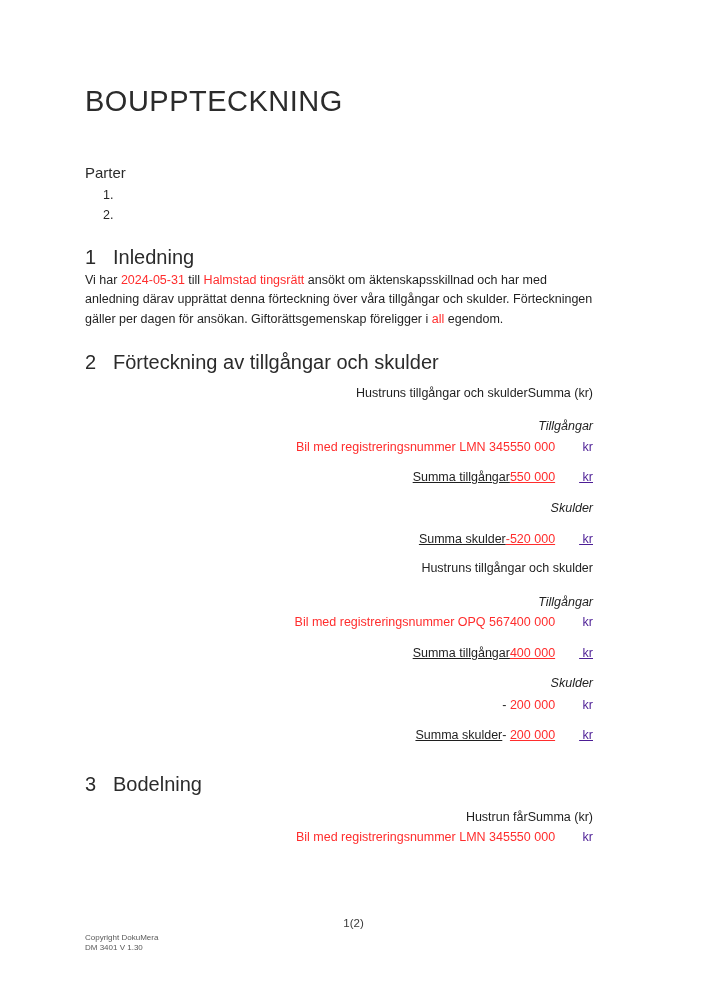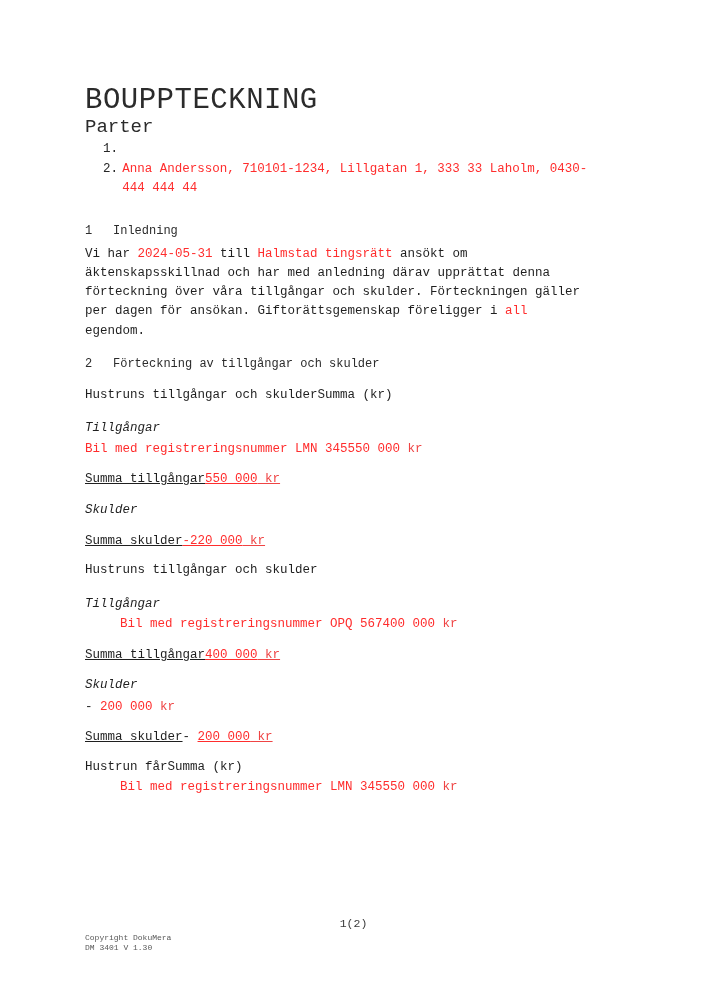--- a/index.html
+++ b/index.html
@@ -1,68 +1,68 @@
 <!DOCTYPE html>
 <html style="--accent: #ff2d2d;"><head>
 <meta charset="utf-8">
 <style>
   * { margin:0; padding:0; box-sizing:border-box; }
   html,body { background:#ffffff; }
   .page {
     position:relative;
     width:645px; height:1000px;
     background:#ffffff;
-    font-family:Liberation Mono, monospace;
+    font-family:Liberation Sans, sans-serif;
     color:#262626;
     overflow:hidden;
   }
   .content { position:absolute; left:85px; top:0; width:508px; }
 
   h1.doc-title {
     margin-top:84px;
     font-size:29px; line-height:34px;
     font-weight:400; letter-spacing:0.5px;
     color:#2b2b2b;
   }
   .doc-subtitle {
     margin-top:3px;
     font-size:13px; line-height:16px;
     letter-spacing:1.2px; color:#333333;
   }
 
-  .parter-heading { font-size:19px; line-height:18px; color:#2b2b2b; }
+  .parter-heading { margin-top:46px; font-size:15px; line-height:18px; color:#2b2b2b; }
 
   .party-list { margin-top:4px; list-style:none; }
   .party { display:flex; font-size:12.5px; line-height:19.5px; }
   .party .num { display:inline-block; width:22px; margin-left:18px; color:#262626; }
 
   h2.sec {
-    font-size:12px; line-height:21px; font-weight:400; color:#2b2b2b;
+    font-size:20px; line-height:21px; font-weight:400; color:#2b2b2b;
   }
   h2.sec .hnum { display:inline-block; width:28px; }
   .mt-h1 { margin-top:22px; }
-  .mt-h2 { margin-top:13px; }
+  .mt-h2 { margin-top:23px; }
   .mt-h3 { margin-top:31px; }
 
   p.body {
     margin-top:3px;
     font-size:12.5px; line-height:19.3px; color:#1f1f1f;
     text-align:left;
   }
 
   .row {
-    display:flex; justify-content:flex-start; align-items:baseline;
+    display:flex; justify-content:flex-end; align-items:baseline;
     font-size:12.5px; line-height:15px; color:#1f1f1f;
   }
   .row .val { text-align:right; white-space:pre; }
   .cat { font-style:italic; }
   .u { text-decoration:underline; }
   .red { color:var(--accent, #ff2d2d); }
   .prefix { color:#1f1f1f; white-space:pre; }
-  .unit { color:#ef4444; white-space:pre; }
+  .unit { color:#4c1d95; white-space:pre;padding-left:24px; }
 
   .g5  { margin-top:5px;margin-left:35px; }  .g6  { margin-top:6px; }
   .g7  { margin-top:7px; }  .g13 { margin-top:13px; }
   .g14 { margin-top:14px; } .g15 { margin-top:15px; }
   .g16 { margin-top:16px; } .g18 { margin-top:18px; }
   .g19 { margin-top:19px; }
 
   .page-number {
     position:absolute; left:0; top:917px; width:707px;
     text-align:center; font-size:11.5px; color:#3a3a3a;
@@ -80,21 +80,20 @@
 
     <h1 class="doc-title">BOUPPTECKNING</h1>
 
     <div class="parter-heading">Parter</div>
     <ol class="party-list">
       <li class="party">
           <span class="num">1.</span>
         </li>
       <li class="party">
           <span class="num">2.</span>
-          <span class="red">Anna Andersson, 710101-1234, Lillgatan 1, 333 33 Laholm, 0430-444 444 44</span>
         </li>
     </ol>
 
     <h2 class="sec mt-h1"><span class="hnum">1</span><span>Inledning</span></h2>
     <p class="body"><span>Vi har </span><span class="red">2024-05-31</span><span> till </span><span class="red">Halmstad tingsrätt</span><span> ansökt om äktenskapsskillnad och har med anledning därav upprättat denna förteckning över våra tillgångar och skulder. Förteckningen gäller per dagen för ansökan. Giftorättsgemenskap föreligger i </span><span class="red">all</span><span> egendom.</span></p>
 
     <h2 class="sec mt-h2"><span class="hnum">2</span><span>Förteckning av tillgångar och skulder</span></h2>
 
     <div class="row g13">
       <span>Hustruns tillgångar och skulder</span>
@@ -109,21 +108,21 @@
     </div>
     <div class="row g15">
       <span class="u">Summa tillgångar</span>
       <span class="val"><span class="red u">550 000</span><span class="unit u"> kr</span></span>
     </div>
     <div class="row cat g16">
         <span>Skulder</span>
       </div>
     <div class="row g16">
       <span class="u">Summa skulder</span>
-      <span class="val"><span class="prefix"></span><span class="red u">-220 000</span><span class="unit u"> kr</span></span>
+      <span class="val"><span class="prefix"></span><span class="red u">-520 000</span><span class="unit u"> kr</span></span>
     </div>
 
     <div class="row g14">
       <span>Hustruns tillgångar och skulder</span>
       <span></span>
     </div>
     <div class="row cat g19">
         <span>Tillgångar</span>
       </div>
     <div class="row g5">
@@ -138,20 +137,21 @@
         <span>Skulder</span>
       </div>
     <div class="row g7">
       <span class="val"><span class="prefix">- </span><span class="red">200 000</span><span class="unit"> kr</span></span>
     </div>
     <div class="row g15">
       <span class="u">Summa skulder</span>
       <span class="val"><span class="prefix">- </span><span class="red u">200 000</span><span class="unit u"> kr</span></span>
     </div>
 
+    <h2 class="sec mt-h3"><span class="hnum">3</span><span>Bodelning</span></h2>
 
     <div class="row g15">
       <span>Hustrun får</span>
       <span>Summa (kr)</span>
     </div>
     <div class="row g5">
       <span class="red">Bil med registreringsnummer LMN 345</span>
       <span class="val"><span class="red">550 000</span><span class="unit"> kr</span></span>
     </div>
 

